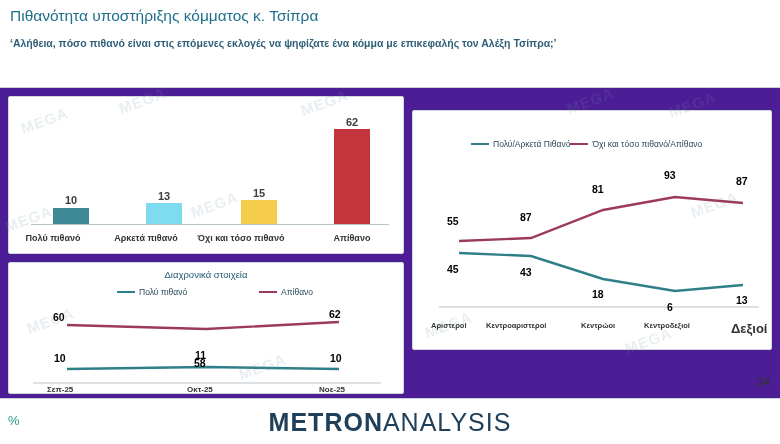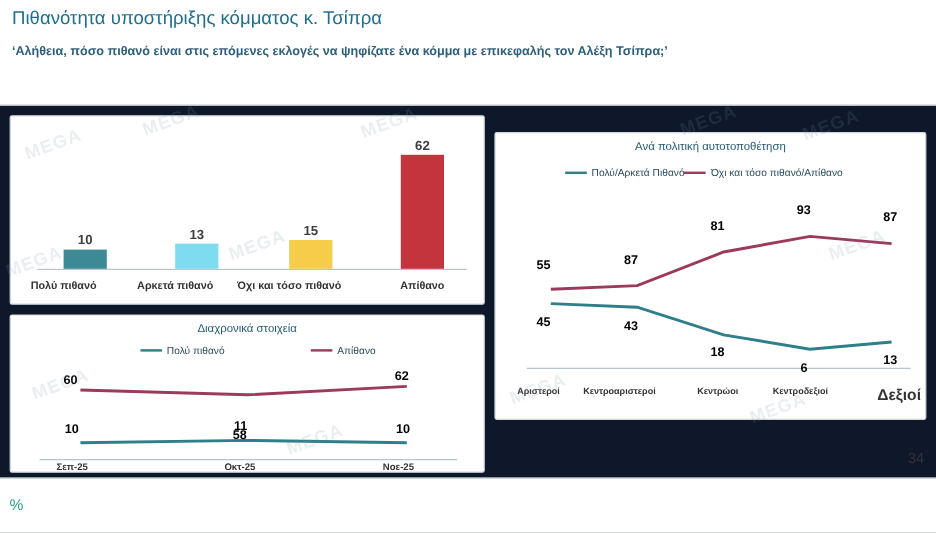--- a/index.html
+++ b/index.html
@@ -4,21 +4,21 @@
 <style>
   * { box-sizing: border-box; }
   html, body { margin:0; padding:0; }
   body {
     width: 780px; height: 444px;
     font-family: "Liberation Sans", sans-serif;
     background: #ffffff;
     position: relative;
     overflow: hidden;
   }
-  .slide { position:absolute; inset:0; background:#0f172a; }
+  .slide { position:absolute; inset:0; background:#4c1d95; }
 
   
   .header {
     position:absolute; left:0; top:0; width:780px; height:88px;
     border-bottom: 1px solid #c9d2d8;
     background:#fff;
   }
   .title {
     position:absolute; left:10px; top:7px; width:560px;
     font-size: 15.5px; color:#1f6f8b; font-weight:400;
@@ -181,21 +181,20 @@
     <div style="position:absolute;left:45px;top:89px;" class="pt-label">10</div>
     <div style="position:absolute;left:186px;top:86px;" class="pt-label">11</div>
     <div style="position:absolute;left:321px;top:89px;" class="pt-label">10</div>
 
     <div style="position:absolute;left:38px;top:122px;font-size:8px;color:#333;font-weight:700;">Σεπ-25</div>
     <div style="position:absolute;left:178px;top:122px;font-size:8px;color:#333;font-weight:700;">Οκτ-25</div>
     <div style="position:absolute;left:310px;top:122px;font-size:8px;color:#333;font-weight:700;">Νοε-25</div>
   </div>
 
   <div class="panel" id="panel-right">
-    <div class="panel-title">Ανά πολιτική αυτοτοποθέτηση</div>
 
     <div class="legend" style="left:58px; top:28px;">
       <div class="item">
         <span class="swatch" style="background:#2f7f88;"></span>
         <span>Πολύ/Αρκετά Πιθανό</span>
       </div>
       <div class="item">
         <span class="swatch" style="background:#9c3a5c;"></span>
         <span>Όχι και τόσο πιθανό/Απίθανο</span>
       </div>
@@ -238,16 +237,19 @@
   <div class="wm" style="left:690px; top:196px;">MEGA</div>
   <div class="wm" style="left:26px;  top:312px;">MEGA</div>
   <div class="wm" style="left:238px; top:358px;">MEGA</div>
   <div class="wm" style="left:424px; top:316px;">MEGA</div>
   <div class="wm" style="left:624px; top:332px;">MEGA</div>
   <div class="wm" style="left:112px; top:404px;">MEGA</div>
   <div class="wm" style="left:668px; top:404px;">MEGA</div>
 
   <div class="footer">
     <div class="pct">%</div>
+    <div class="brand">
+      <b>METRON</b><span class="light">ANALYSIS</span>
+    </div>
     <div class="pageno">34</div>
   </div>
 
 </div>
 
 </body></html>

